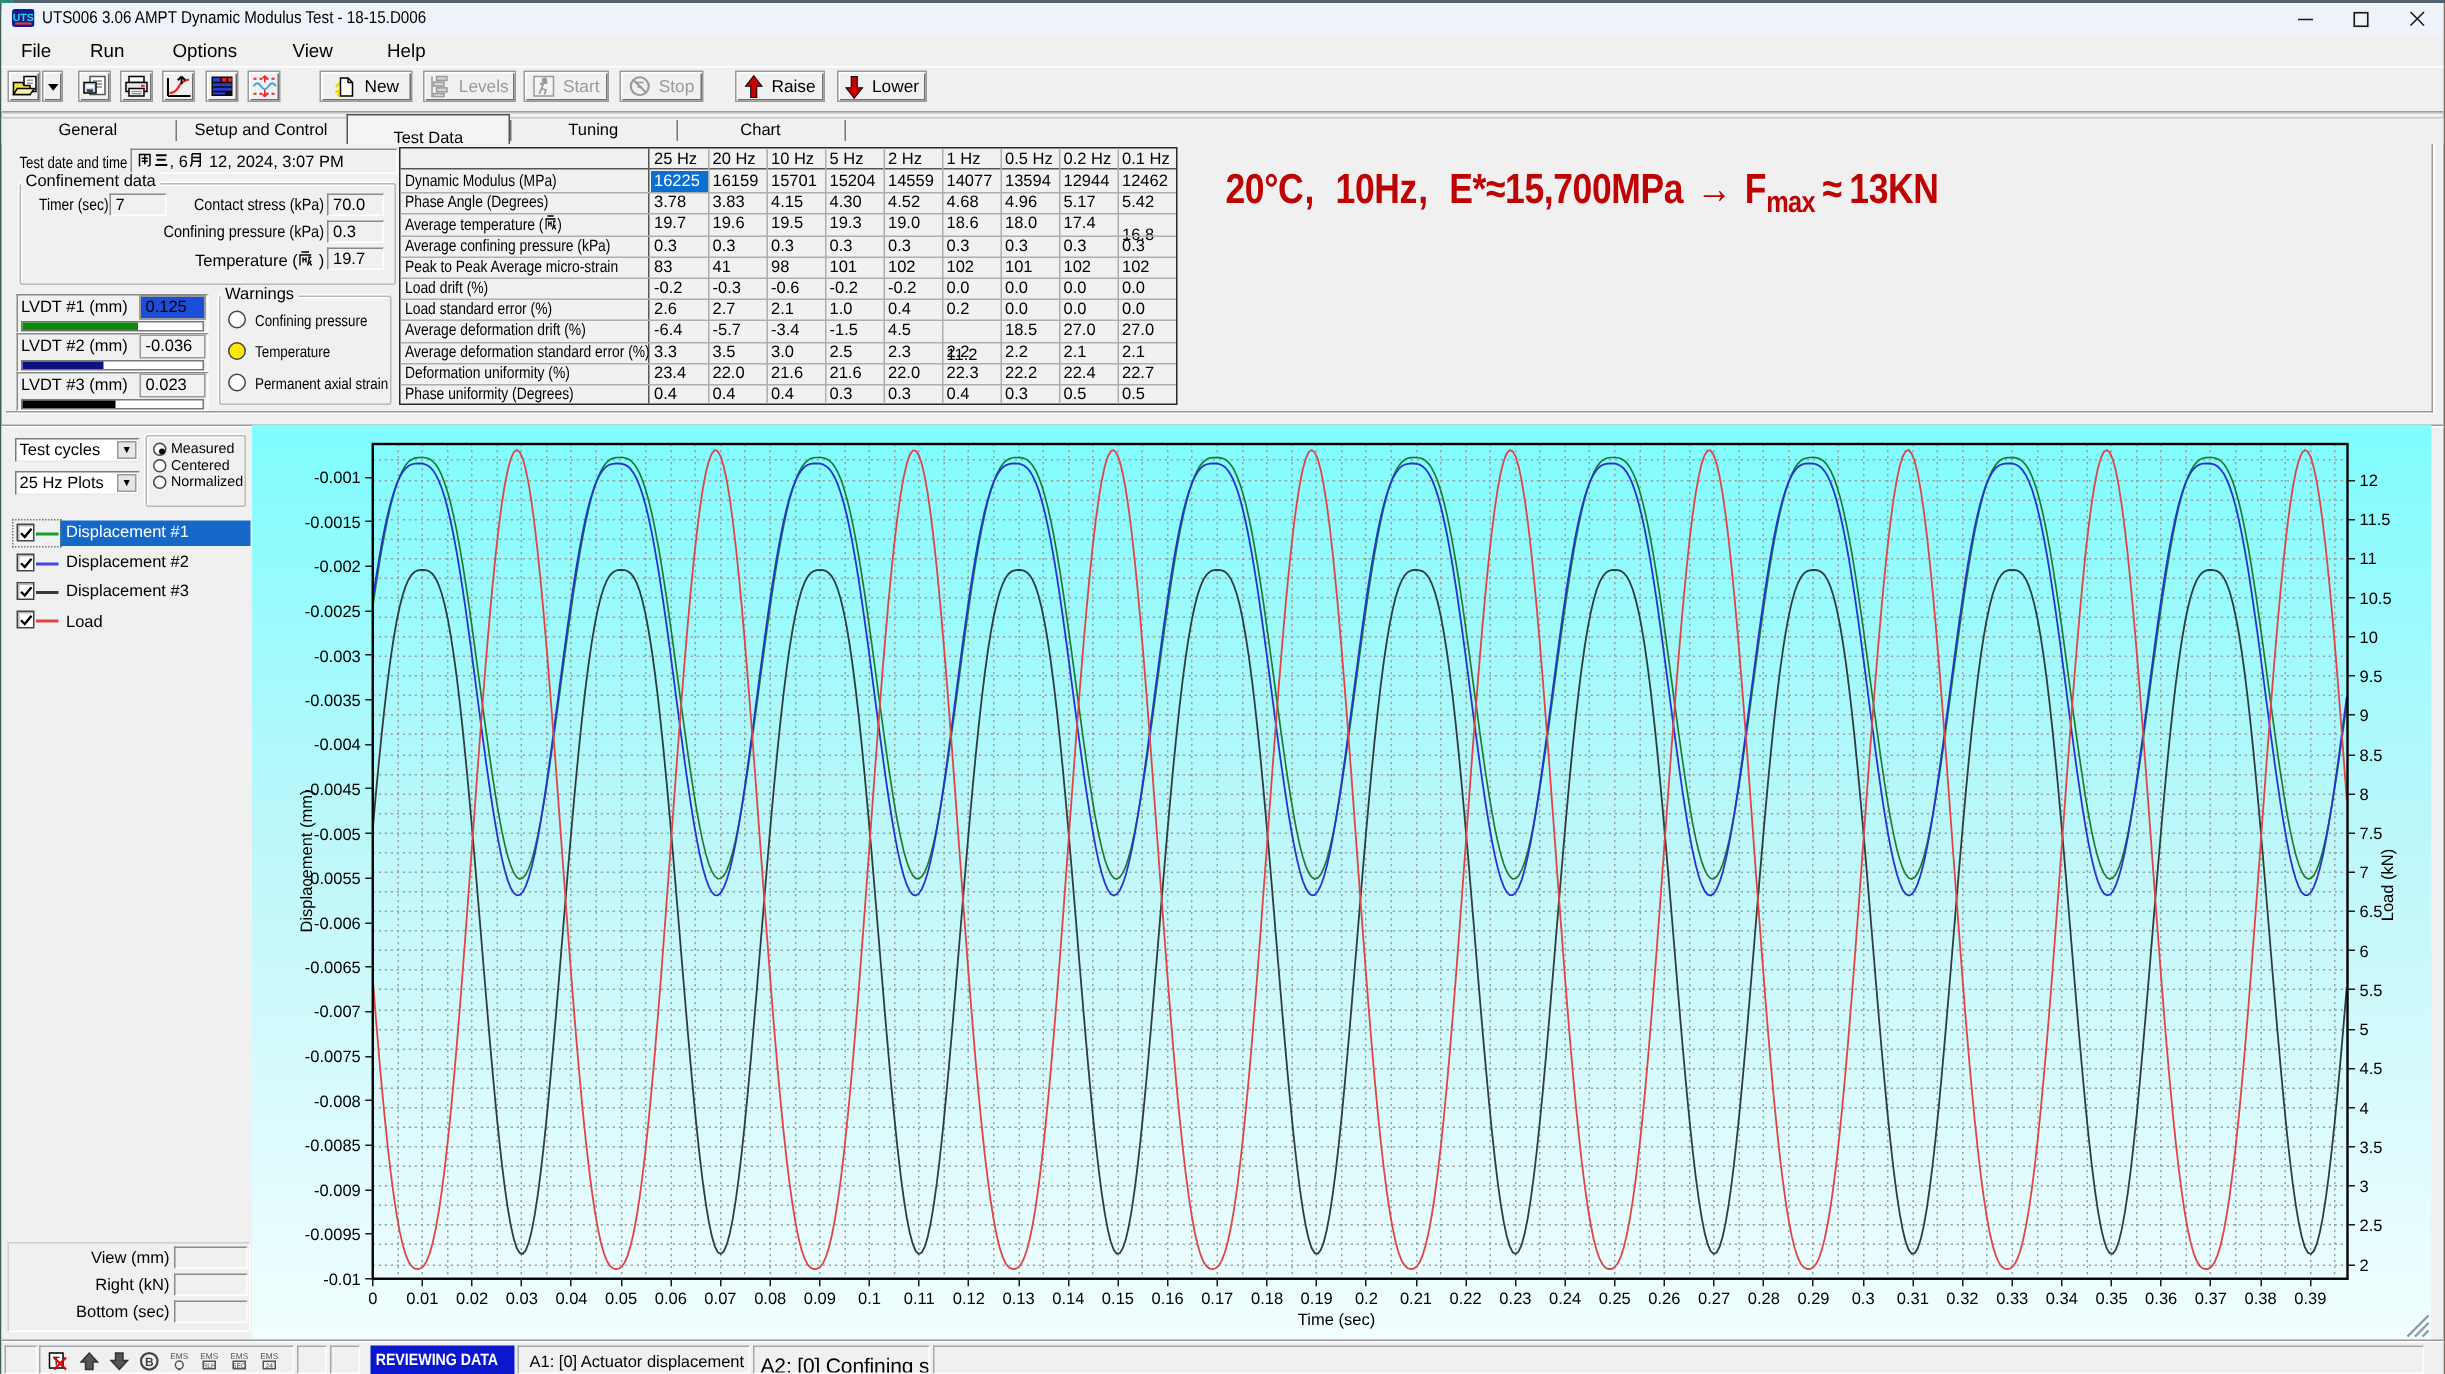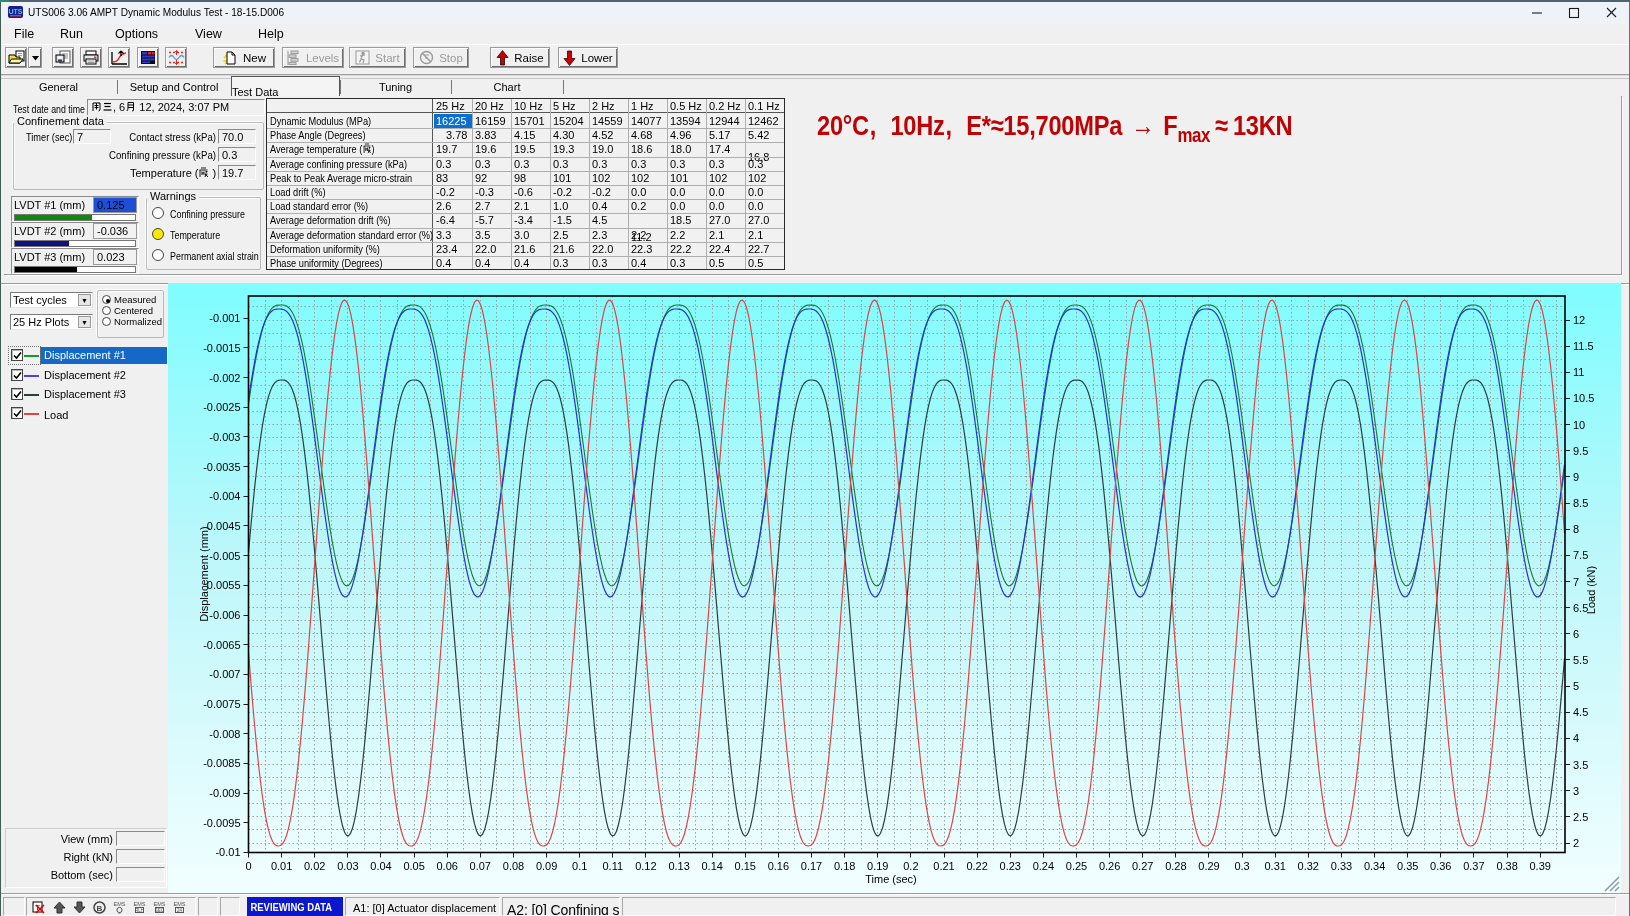--- a/index.html
+++ b/index.html
@@ -176,21 +176,21 @@
   </div>
 <div class="ab" style="left:1px;top:78px;width:1628px;height:18px;background:#f0f0f0;border-top:1px solid #c7c7c7"></div>
 <div class="lbl" style="left:0px;top:81px;width:117px;text-align:center">General</div>
 <div class="lbl" style="left:117px;top:81px;width:114px;text-align:center">Setup and Control</div>
 <div class="lbl" style="left:340px;top:81px;width:111px;text-align:center">Tuning</div>
 <div class="lbl" style="left:451px;top:81px;width:112px;text-align:center">Chart</div>
 <div class="ab" style="left:117px;top:80px;width:1px;height:14px;background:#777"></div>
 <div class="ab" style="left:340px;top:80px;width:1px;height:14px;background:#777"></div>
 <div class="ab" style="left:451px;top:80px;width:1px;height:14px;background:#777"></div>
 <div class="ab" style="left:563px;top:80px;width:1px;height:14px;background:#777"></div>
-<div class="ab" style="left:231px;top:76px;width:109px;height:20px;background:#f4f4f4;border:1px solid #555;border-bottom:none;font-size:11px;text-align:left;padding-top:9px">Test Data</div>
+<div class="ab" style="left:231px;top:76px;width:109px;height:20px;background:#f4f4f4;border:1px solid #555;border-bottom:none;font-size:11px;text-align:center;padding-top:9px">Test Data</div>
 <div class="ab" style="left:4px;top:96px;width:1618px;height:179px;background:#f0f0f0;border-right:1px solid #9a9a9a;border-bottom:1px solid #9a9a9a;box-shadow:1px 1px 0 #fff"></div>
 <div class="lbl" style="left:13px;top:103px;transform:scaleX(0.8);transform-origin:0 0">Test date and time</div>
 <div class="box" style="left:87px;top:99px;width:178px;height:17px"><svg width="11" height="11" viewBox="0 0 11 11" style="vertical-align:-1px">
       <g stroke="#000" stroke-width="1" fill="none">
         <path d="M2 10 L2 2 L9 2 L9 9 L7.5 10"></path>
         <line x1="3.5" y1="4.5" x2="7.5" y2="4.5"></line>
         <line x1="3.5" y1="6.5" x2="7.5" y2="6.5"></line>
         <line x1="5.5" y1="2" x2="5.5" y2="8.5"></line>
       </g>
     </svg><svg width="11" height="11" viewBox="0 0 11 11" style="vertical-align:-1px">
@@ -275,21 +275,21 @@
     <div style="position:absolute;left:206px;top:15px;width:38px;height:14px;padding:1px 0 0 2px">16159</div>
     <div style="position:absolute;left:245px;top:15px;width:38px;height:14px;padding:1px 0 0 2px">15701</div>
     <div style="position:absolute;left:284px;top:15px;width:38px;height:14px;padding:1px 0 0 2px">15204</div>
     <div style="position:absolute;left:323px;top:15px;width:38px;height:14px;padding:1px 0 0 2px">14559</div>
     <div style="position:absolute;left:362px;top:15px;width:38px;height:14px;padding:1px 0 0 2px">14077</div>
     <div style="position:absolute;left:401px;top:15px;width:38px;height:14px;padding:1px 0 0 2px">13594</div>
     <div style="position:absolute;left:440px;top:15px;width:38px;height:14px;padding:1px 0 0 2px">12944</div>
     <div style="position:absolute;left:479px;top:15px;width:36px;height:14px;padding:1px 0 0 2px">12462</div>
     <div style="position:absolute;left:0;top:29px;width:100%;height:1px;background:#aeaeae"></div>
     <div style="position:absolute;left:3px;top:30px;white-space:nowrap;transform:scaleX(0.84);transform-origin:0 0">Phase Angle (Degrees)</div>
-    <div style="position:absolute;left:167px;top:29px;width:38px;height:14px;padding:1px 0 0 12px">3.78</div>
+    <div style="position:absolute;left:167px;top:29px;width:38px;height:14px;padding:1px 0 0 2px">3.78</div>
     <div style="position:absolute;left:206px;top:29px;width:38px;height:14px;padding:1px 0 0 2px">3.83</div>
     <div style="position:absolute;left:245px;top:29px;width:38px;height:14px;padding:1px 0 0 2px">4.15</div>
     <div style="position:absolute;left:284px;top:29px;width:38px;height:14px;padding:1px 0 0 2px">4.30</div>
     <div style="position:absolute;left:323px;top:29px;width:38px;height:14px;padding:1px 0 0 2px">4.52</div>
     <div style="position:absolute;left:362px;top:29px;width:38px;height:14px;padding:1px 0 0 2px">4.68</div>
     <div style="position:absolute;left:401px;top:29px;width:38px;height:14px;padding:1px 0 0 2px">4.96</div>
     <div style="position:absolute;left:440px;top:29px;width:38px;height:14px;padding:1px 0 0 2px">5.17</div>
     <div style="position:absolute;left:479px;top:29px;width:36px;height:14px;padding:1px 0 0 2px">5.42</div>
     <div style="position:absolute;left:0;top:43px;width:100%;height:1px;background:#aeaeae"></div>
     <div style="position:absolute;left:3px;top:44px;white-space:nowrap;transform:scaleX(0.84);transform-origin:0 0">Average temperature  (<svg width="11" height="11" viewBox="0 0 11 11" style="vertical-align:-1px">
@@ -316,21 +316,21 @@
     <div style="position:absolute;left:245px;top:58px;width:38px;height:14px;padding:1px 0 0 2px">0.3</div>
     <div style="position:absolute;left:284px;top:58px;width:38px;height:14px;padding:1px 0 0 2px">0.3</div>
     <div style="position:absolute;left:323px;top:58px;width:38px;height:14px;padding:1px 0 0 2px">0.3</div>
     <div style="position:absolute;left:362px;top:58px;width:38px;height:14px;padding:1px 0 0 2px">0.3</div>
     <div style="position:absolute;left:401px;top:58px;width:38px;height:14px;padding:1px 0 0 2px">0.3</div>
     <div style="position:absolute;left:440px;top:58px;width:38px;height:14px;padding:1px 0 0 2px">0.3</div>
     <div style="position:absolute;left:479px;top:58px;width:36px;height:14px;padding:1px 0 0 2px">0.3</div>
     <div style="position:absolute;left:0;top:72px;width:100%;height:1px;background:#aeaeae"></div>
     <div style="position:absolute;left:3px;top:73px;white-space:nowrap;transform:scaleX(0.84);transform-origin:0 0">Peak to Peak Average micro-strain</div>
     <div style="position:absolute;left:167px;top:72px;width:38px;height:14px;padding:1px 0 0 2px">83</div>
-    <div style="position:absolute;left:206px;top:72px;width:38px;height:14px;padding:1px 0 0 2px">92</div>
+    <div style="position:absolute;left:206px;top:72px;width:38px;height:14px;padding:1px 0 0 2px">41</div>
     <div style="position:absolute;left:245px;top:72px;width:38px;height:14px;padding:1px 0 0 2px">98</div>
     <div style="position:absolute;left:284px;top:72px;width:38px;height:14px;padding:1px 0 0 2px">101</div>
     <div style="position:absolute;left:323px;top:72px;width:38px;height:14px;padding:1px 0 0 2px">102</div>
     <div style="position:absolute;left:362px;top:72px;width:38px;height:14px;padding:1px 0 0 2px">102</div>
     <div style="position:absolute;left:401px;top:72px;width:38px;height:14px;padding:1px 0 0 2px">101</div>
     <div style="position:absolute;left:440px;top:72px;width:38px;height:14px;padding:1px 0 0 2px">102</div>
     <div style="position:absolute;left:479px;top:72px;width:36px;height:14px;padding:1px 0 0 2px">102</div>
     <div style="position:absolute;left:0;top:86px;width:100%;height:1px;background:#aeaeae"></div>
     <div style="position:absolute;left:3px;top:87px;white-space:nowrap;transform:scaleX(0.84);transform-origin:0 0">Load drift (%)</div>
     <div style="position:absolute;left:167px;top:86px;width:38px;height:14px;padding:1px 0 0 2px">-0.2</div>

